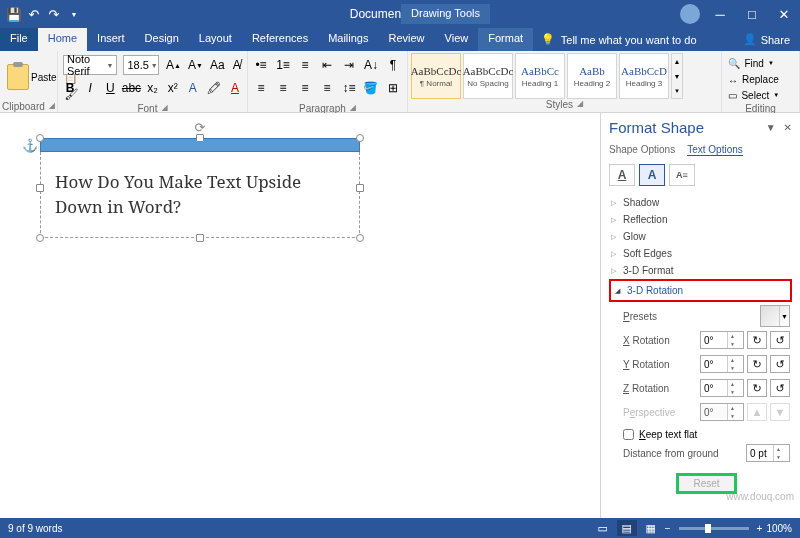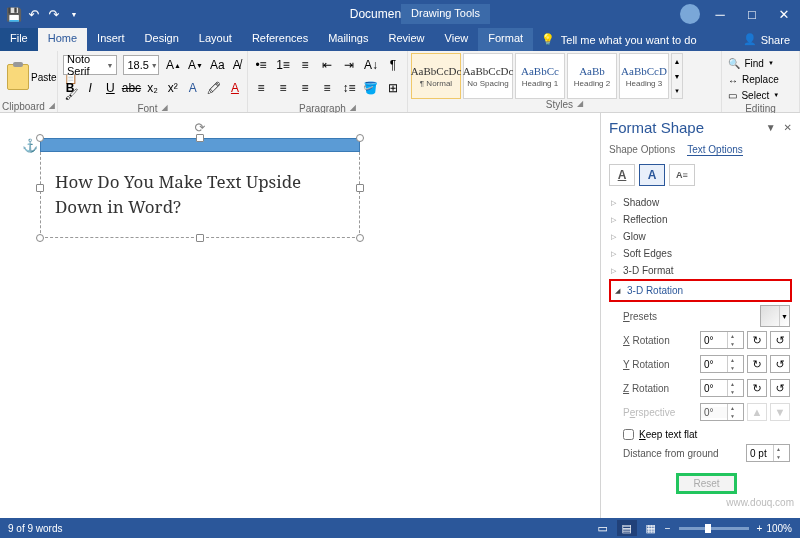--- a/index.html
+++ b/index.html
@@ -97,21 +97,21 @@
 .chk input { width: 11px; height: 11px; }
 .reset-row { text-align: center; padding: 6px 0; }
 .reset-btn { border: 3px solid #22c55e; background: #f3f3f3; color: #aaa; padding: 2px 14px; font-size: 10px; }
 
 .statusbar { height: 20px; background: #2b579a; color: #fff; display: flex; align-items: center; font-size: 10px; padding: 0 8px; justify-content: space-between; }
 .status-right { display: flex; align-items: center; gap: 4px; }
 .status-ico { width: 20px; height: 16px; display: flex; align-items: center; justify-content: center; font-size: 11px; }
 .status-ico.active { background: #214179; }
 .zoom-slider { width: 70px; height: 3px; background: #7a9cc9; position: relative; margin: 0 4px; }
 .zoom-slider::after { content: ""; position: absolute; left: 38%; top: -3px; width: 6px; height: 9px; background: #fff; }
-.watermark { position: absolute; right: 6px; bottom: 10px; font-size: 10px; color: #bbb; pointer-events: none; margin-top: 16px; }
+.watermark { position: absolute; right: 6px; bottom: 16px; font-size: 10px; color: #bbb; pointer-events: none; margin-top: 16px; }
 </style>
 </head>
 <body>
 
 <div class="titlebar">
   <div class="qat">
     <span class="ico">💾</span>
     <span class="ico">↶</span>
     <span class="ico">↷</span>
     <span class="ico" style="font-size:7px">▼</span>

